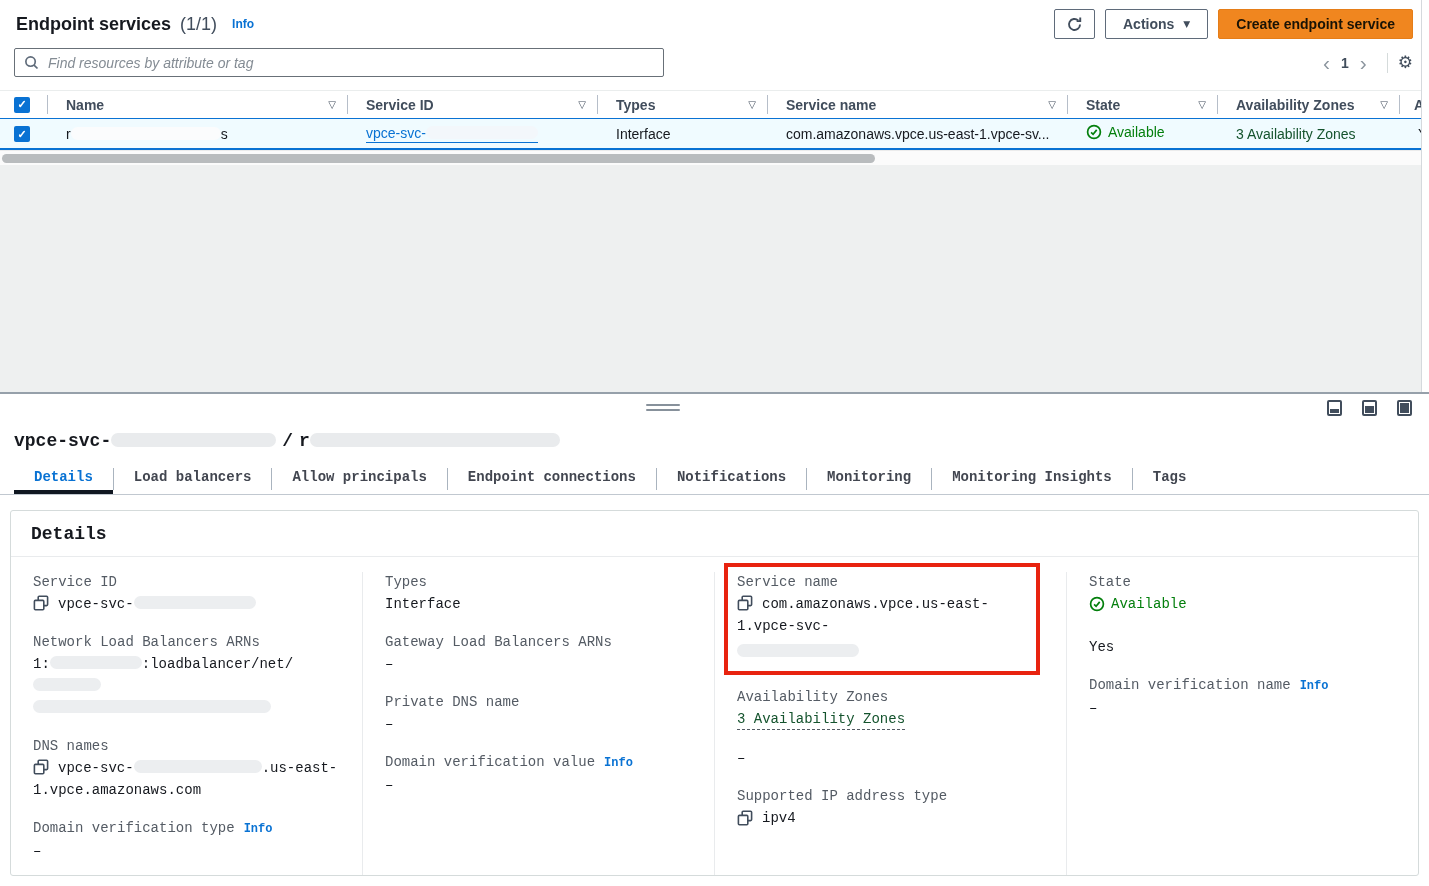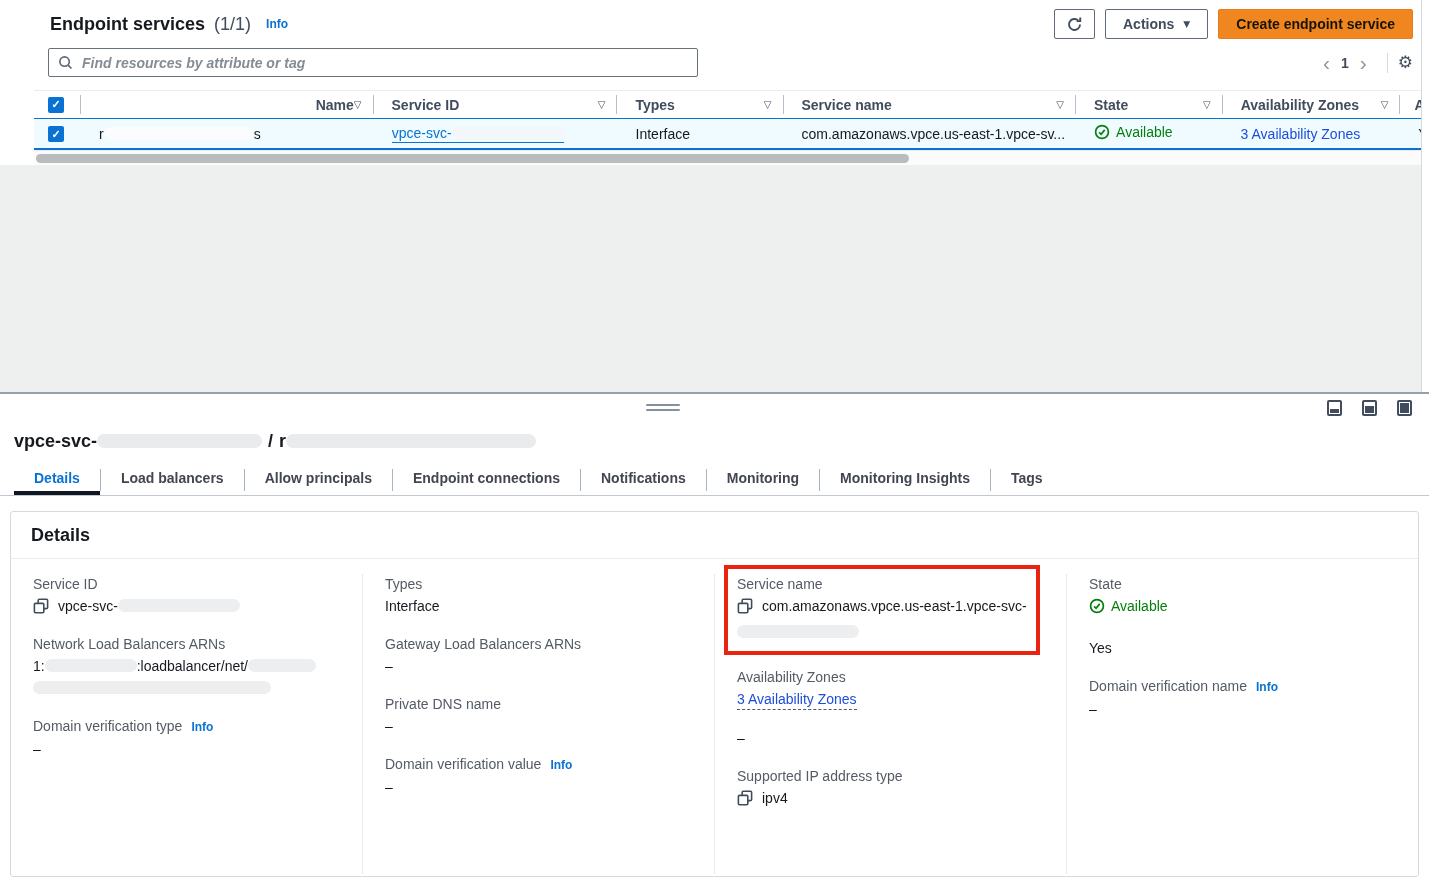--- a/index.html
+++ b/index.html
@@ -5,80 +5,80 @@
   * { box-sizing: border-box; }
   body {
     margin: 0; width: 1429px; height: 886px; overflow: hidden;
     background: #fff; color: #16191f;
     font-family: "Liberation Sans", sans-serif; font-size: 14px;
   }
   .page { width: 1429px; height: 886px; display: flex; flex-direction: column; }
 
   
   .upper { position: relative; display: flex; flex-direction: column; flex: 1 1 auto; min-height: 0; }
-  .top-region { background: #fff; flex: none; position: relative; margin-left: 34px; }
+  .top-region { background: #fff; flex: none; position: relative; }
   .right-gutter { position: absolute; top: 0; right: 0; width: 8px; height: 100%;
     background: #fff; border-left: 1px solid #d5d9dd; z-index: 5; }
 
   .page-header { display: flex; justify-content: space-between; align-items: center; padding: 9px 16px 0 16px; }
   .page-title { margin: 0; font-size: 18px; font-weight: 700; }
   .t-count { font-weight: 400; color: #414d5c; margin-left: 4px; }
   .info-link { color: #0972d3; font-size: 12px; font-weight: 700; margin-left: 10px; vertical-align: 2px; cursor: pointer; }
   .ph-right { display: flex; gap: 10px; align-items: center; }
   .btn { display: inline-flex; align-items: center; justify-content: center; gap: 9px; height: 30px; padding: 0 17px;
     background: #fff; border: 1px solid #5f6b7a; border-radius: 2px;
     font-family: "Liberation Sans", sans-serif; font-size: 14px; font-weight: 700; color: #414d5c; cursor: pointer; }
   .icon-btn { padding: 0 11px; }
   .btn.primary { background: #f0861f; border-color: #e57d18; color: #191305; }
   .caret { font-size: 9px; color: #414d5c; font-family: "DejaVu Sans", sans-serif; }
 
   .search-row { display: flex; justify-content: space-between; align-items: center; padding: 9px 16px 0 14px; }
   .search-box { display: flex; align-items: center; gap: 7px; width: 650px; height: 29px;
     border: 1px solid #687078; border-radius: 2px; padding: 0 9px; background: #fff; }
   .search-box input { border: 0; outline: 0; flex: 1; background: transparent;
-    font-family: "Liberation Sans", sans-serif; font-size: 14px; color: #16191f; font-weight: bold; }
+    font-family: "Liberation Sans", sans-serif; font-size: 14px; color: #16191f; }
   .search-box input::placeholder { color: #848c94; font-style: italic; }
   .pagination { display: flex; align-items: center; color: #414d5c; }
   .pg-chevron { font-size: 21px; line-height: 20px; color: #8b959e; padding: 0 8px; cursor: pointer; }
   .pg-num { font-weight: 700; font-size: 14px; padding: 0 3px; cursor: pointer; }
   .pg-divider { width: 1px; height: 20px; background: #d5dbdb; margin: 0 10px 0 12px; }
   .gear { font-family: "DejaVu Sans", sans-serif; font-size: 17px; color: #414d5c; cursor: pointer; line-height: 1; }
 
   
   .grid { margin-top: 13px; border-top: 1px solid #eaeded; }
   .grid-header { display: flex; height: 27px; align-items: center; font-weight: 700; color: #414d5c; }
   .gh-col { display: flex; align-items: center; justify-content: space-between; height: 100%;
     padding: 0 12px 0 18px; position: relative; }
   .gh-col::after { content: ""; position: absolute; right: 0; top: 4px; height: 19px; width: 1px; background: #b6bec9; }
   .gh-col.no-sep::after { display: none; }
   .filter { font-family: "DejaVu Sans", sans-serif; font-size: 10px; color: #414d5c; cursor: pointer; }
   .w-check { width: 48px; padding: 0 0 0 14px; justify-content: flex-start; }
-  .w-name  { width: 300px; justify-content: flex-end; } .w-sid { width: 250px; } .w-types { width: 170px; }
+  .w-name  { width: 300px; } .w-sid { width: 250px; } .w-types { width: 170px; }
   .w-sname { width: 300px; } .w-state { width: 150px; } .w-az { width: 182px; }
   .w-last  { width: 29px; padding: 0 0 0 14px; overflow: hidden; justify-content: flex-start; }
 
   .grid-row { display: flex; align-items: center; height: 32px; background: #f0fbff;
     border-top: 1px solid #0972d3; border-bottom: 2px solid #0972d3; color: #16191f; }
   .cell { padding-left: 18px; white-space: nowrap; overflow: hidden; }
   .cell.w-check { padding-left: 14px; }
   .checkbox { width: 16px; height: 16px; background: #0972d3; border-radius: 2px; color: #fff;
     font-size: 11px; font-weight: 700; display: inline-flex; align-items: center; justify-content: center; cursor: pointer; }
   .redact { display: inline-block; background: #eceef0; border-radius: 7px; height: 13px; vertical-align: -1px; }
   .id-link { color: #0972d3; cursor: pointer; border-bottom: 1px solid #0972d3; padding-bottom: 1px; display: inline-flex; align-items: center; }
   .id-link .redact { background: #f3f7fb; }
   .state-val { display: inline-flex; align-items: center; gap: 6px; color: #037f0c; }
-  .az-link { border-bottom: 1px dashed #545b64; padding-bottom: 2px; cursor: pointer; color: #1d4ed8; }
+  .az-link { border-bottom: 1px dashed #545b64; padding-bottom: 2px; cursor: pointer; color: #14532d; }
 
   .hscroll { height: 15px; border-top: 1px solid #ebebeb; background: #fbfbfb; position: relative; }
   .hthumb { position: absolute; left: 2px; top: 3px; width: 873px; height: 9px; border-radius: 5px; background: #b9bcbe; cursor: pointer; }
 
   .empty-area { flex: 1 1 auto; background: #eef0f0; }
 
   
-  .split-panel { height: 494px; flex: none; background: #fff; border-top: 2px solid #96a0aa; position: relative; }
+  .split-panel { height: 494px; flex: none; background: #fff; border-top: 2px solid #96a0aa; position: relative; font-family: Liberation Mono, monospace; }
   .grab-row { position: relative; height: 28px; }
   .drag-handle { position: absolute; left: 646px; top: 10px; width: 34px; cursor: row-resize; }
   .drag-handle i { display: block; height: 2px; background: #87919b; margin-bottom: 3px; border-radius: 1px; }
   .panel-size-icons { position: absolute; right: 17px; top: 6px; display: flex; gap: 20px; }
   .psi { width: 15px; height: 16px; border: 2px solid #414d5c; border-radius: 2px; display: flex; align-items: flex-end; padding: 1px; cursor: pointer; }
   .psi i { display: block; width: 100%; background: #414d5c; }
 
   .panel-title { margin: 9px 0 0 14px; font-size: 18px; font-weight: 700; }
   .panel-title .redact { height: 14px; background: #e9ebed; }
   .title-sep { margin: 0 6px; }
@@ -286,20 +286,34 @@
             <div class="f-value">
               <span class="v-line">
                 <span>1:</span><span class="redact" style="width:92px;"></span><span>:loadbalancer/net/</span><span class="redact" style="width:68px;"></span>
               </span>
               <span class="v-line">
                 <span class="redact" style="width:238px;"></span>
               </span>
             </div>
           </div>
 
+          <div class="field">
+            <div class="f-label">DNS names</div>
+            <div class="f-value">
+              <span class="v-line">
+                <span class="copy">
+                  <svg width="16" height="16" viewBox="0 0 16 16">
+                      <rect x="5.2" y="1.2" width="9.4" height="9.4" rx="1" fill="none" stroke="#414d5c" stroke-width="1.6"></rect>
+                      <rect x="1.4" y="5.4" width="9.4" height="9.4" rx="1" fill="#fff" stroke="#414d5c" stroke-width="1.6"></rect>
+                    </svg>
+                </span><span>vpce-svc-</span><span class="redact" style="width:128px;"></span><span>.us-east-</span>
+              </span>
+              <span class="v-line">1.vpce.amazonaws.com</span>
+            </div>
+          </div>
 
           <div class="field">
             <div class="f-label">
               <span>Domain verification type</span><span class="f-info">Info</span>
             </div>
             <div class="f-value">–</div>
           </div>
         </div>
 
         <div class="ccol">

